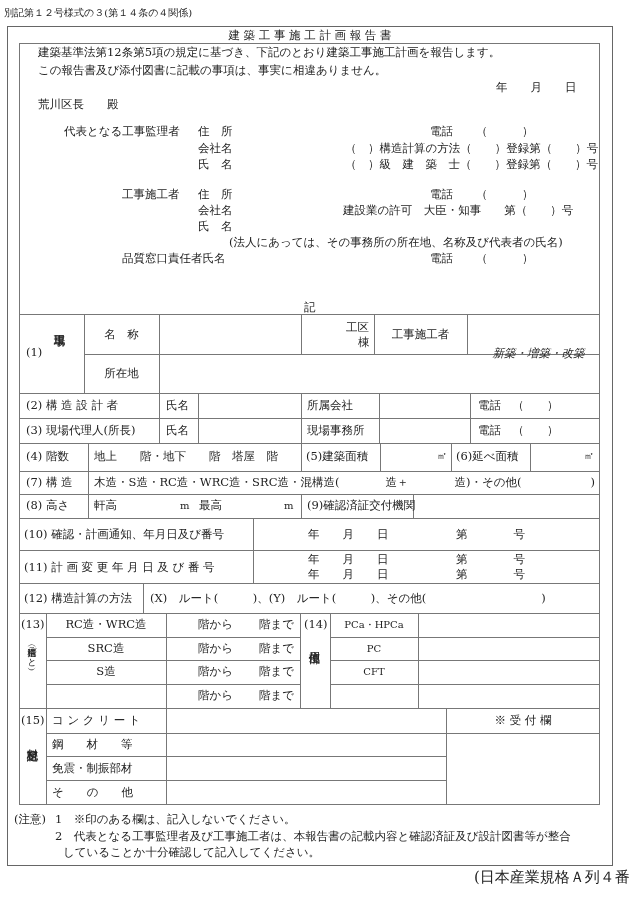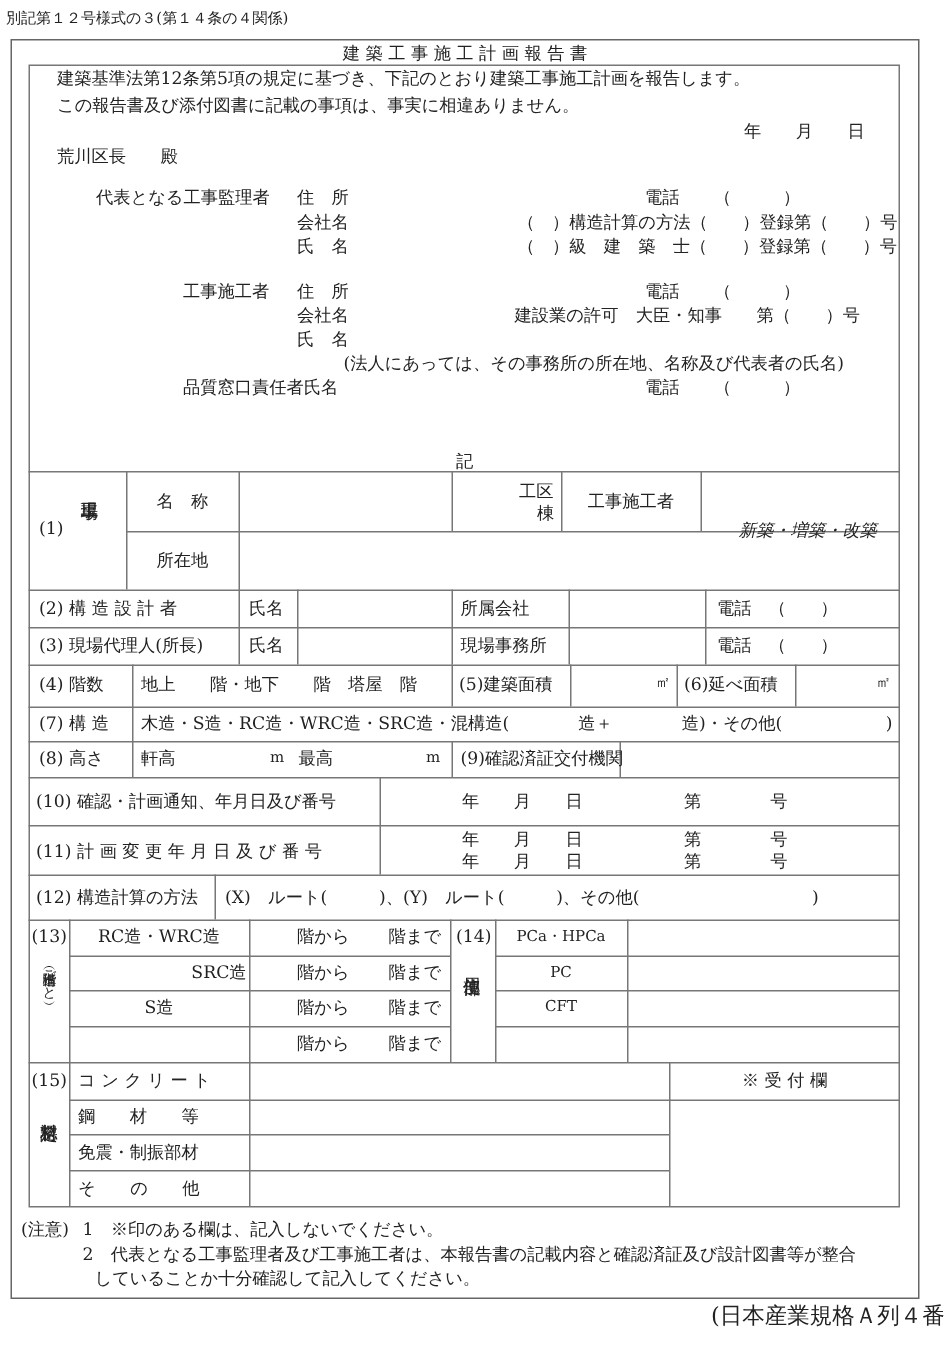--- a/index.html
+++ b/index.html
@@ -151,21 +151,21 @@
 <div class="abs" style="left:308px;top:569px;">年　　月　　日</div>
 <div class="abs" style="left:456px;top:569px;">第　　　　号</div>
 
 <div class="abs" style="left:24px;top:593px;">(12) 構造計算の方法</div>
 <div class="abs" style="left:150px;top:593px;">(X)　ルート(　　　)、(Y)　ルート(　　　)、その他(　　　　　　　　　　)</div>
 
 <div class="abs" style="left:21px;top:619px;">(13)</div>
 <div class="vert sm" style="left:27px;top:641px;font-size:9px;">構造（階ごと）</div>
 
 <div class="abs c" style="left:46px;width:120px;top:619px;">RC造・WRC造</div>
-<div class="abs c" style="left:46px;width:120px;top:643px;margin-left:40px;">SRC造</div>
+<div class="abs c" style="left:46px;width:120px;top:643px;">SRC造</div>
 <div class="abs c" style="left:46px;width:120px;top:666px;">S造</div>
 <div class="abs c" style="left:46px;width:120px;top:690px;"></div>
 
 <div class="abs" style="left:198px;top:619px;">階から</div>
 <div class="abs" style="left:259px;top:619px;">階まで</div>
 <div class="abs" style="left:198px;top:643px;">階から</div>
 <div class="abs" style="left:259px;top:643px;">階まで</div>
 <div class="abs" style="left:198px;top:666px;">階から</div>
 <div class="abs" style="left:259px;top:666px;">階まで</div>
 <div class="abs" style="left:198px;top:690px;">階から</div>

